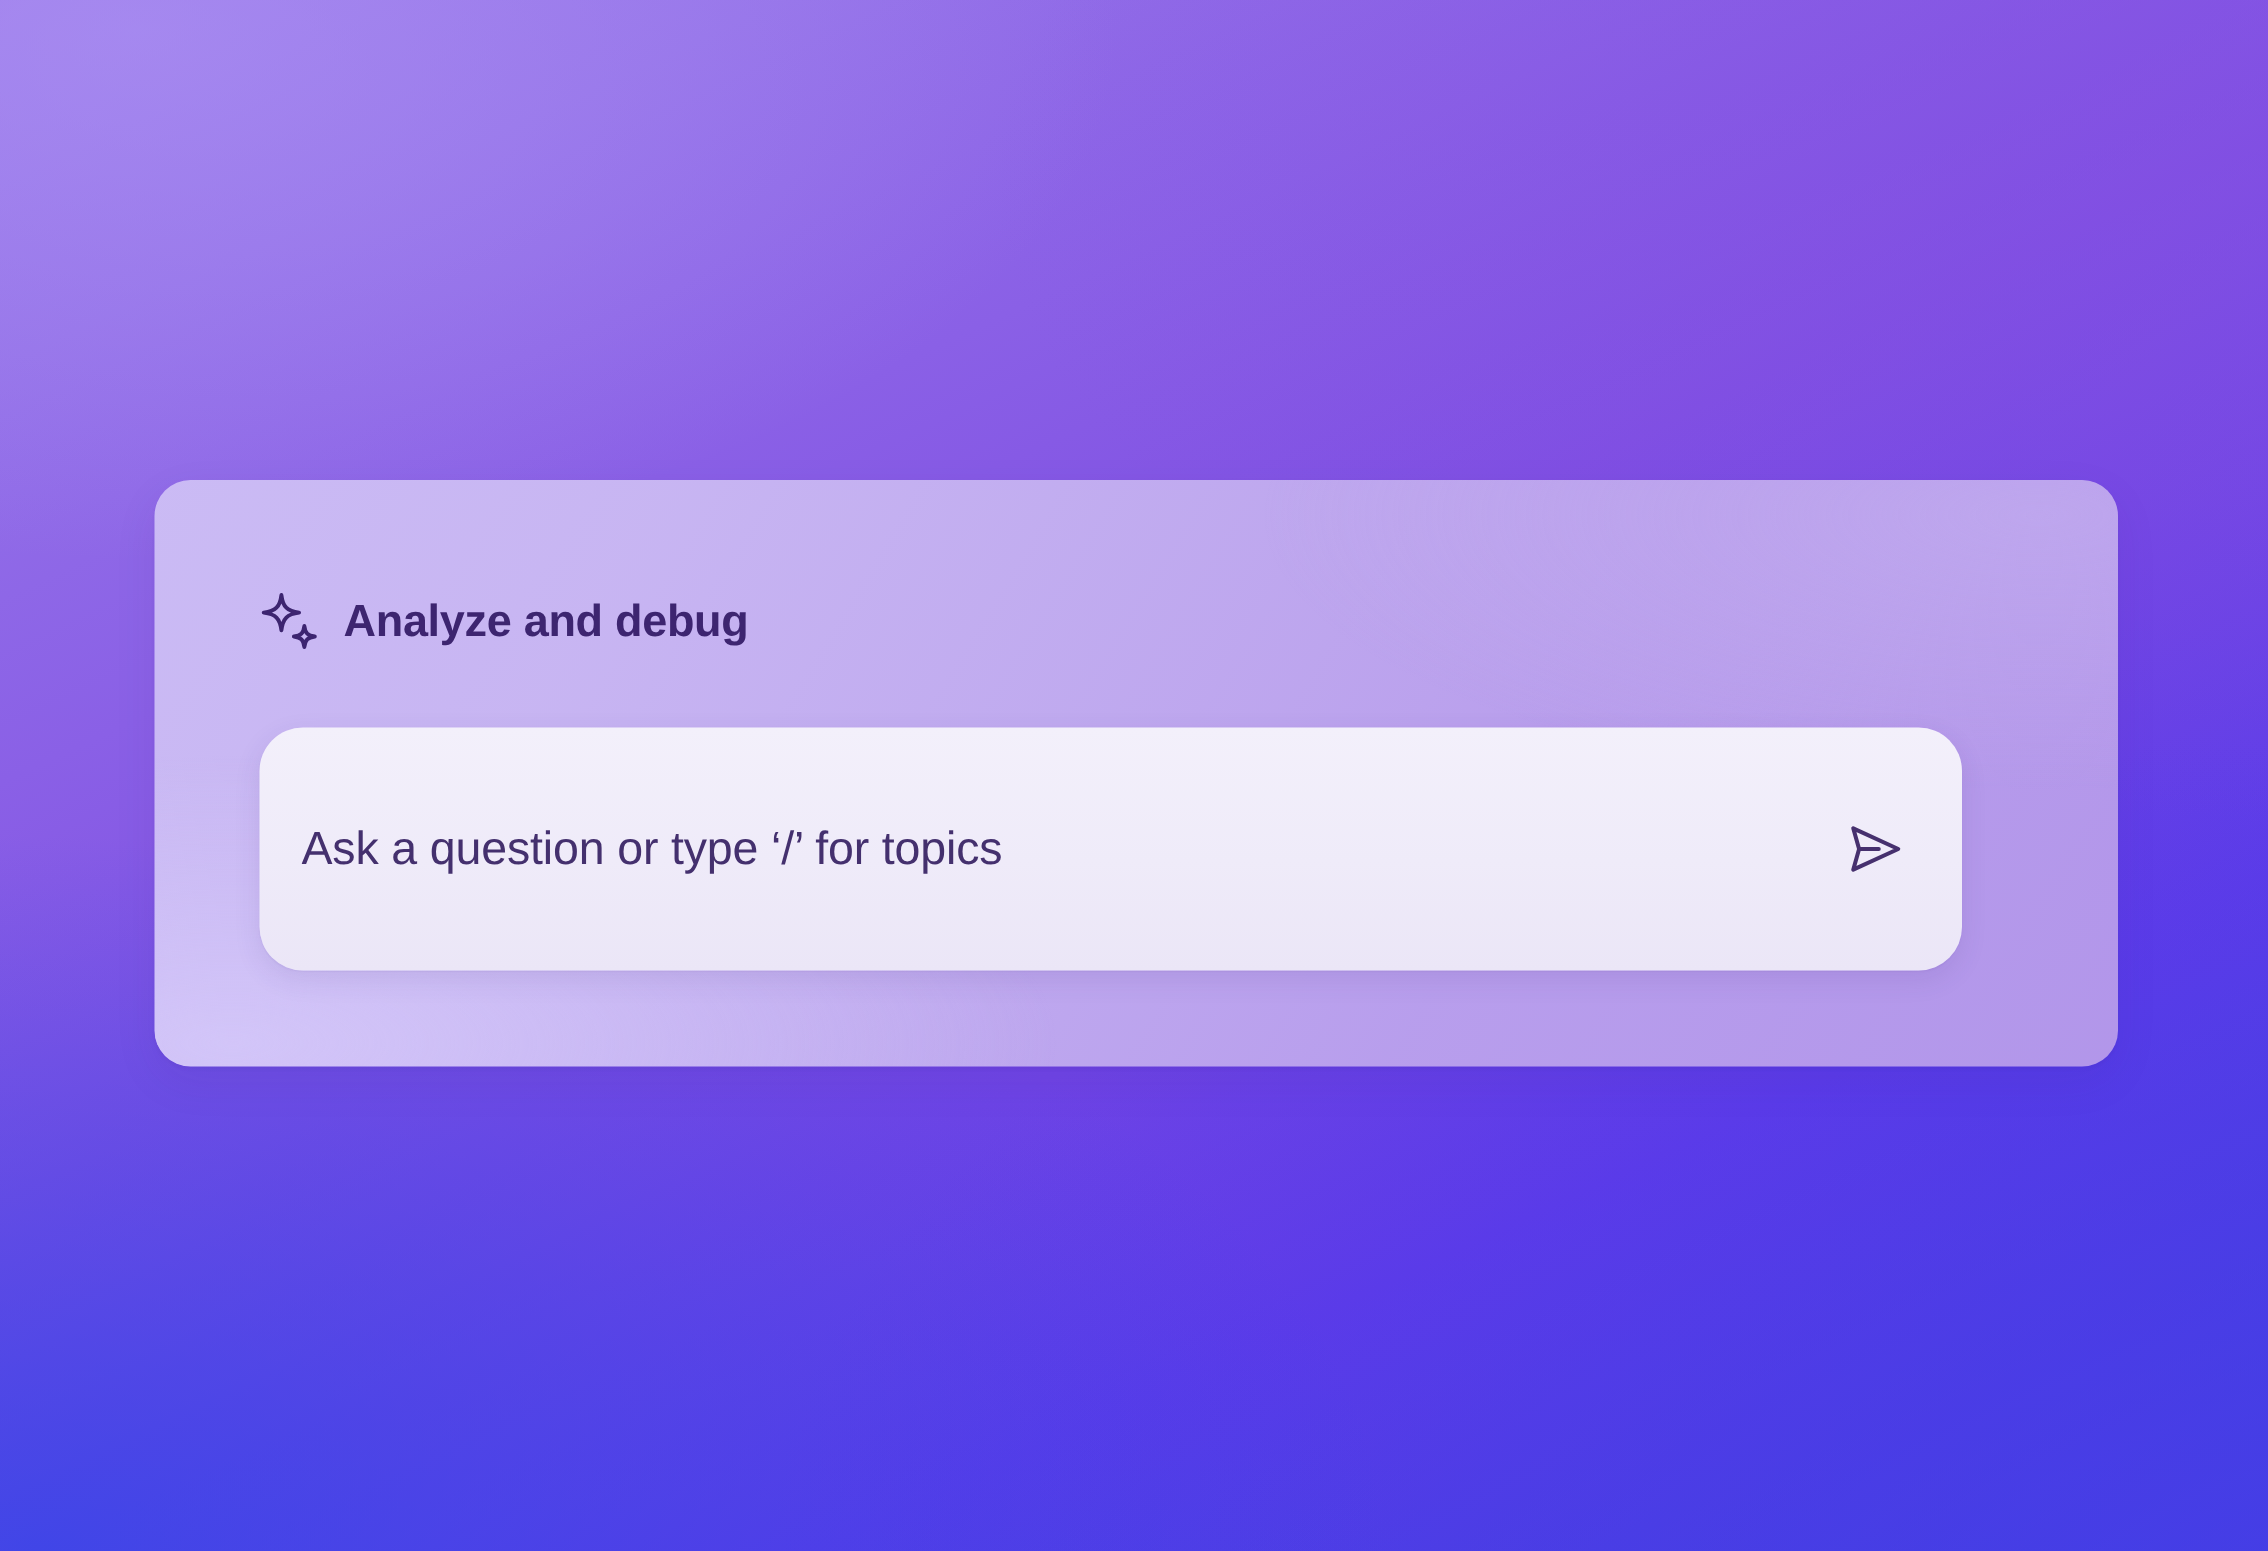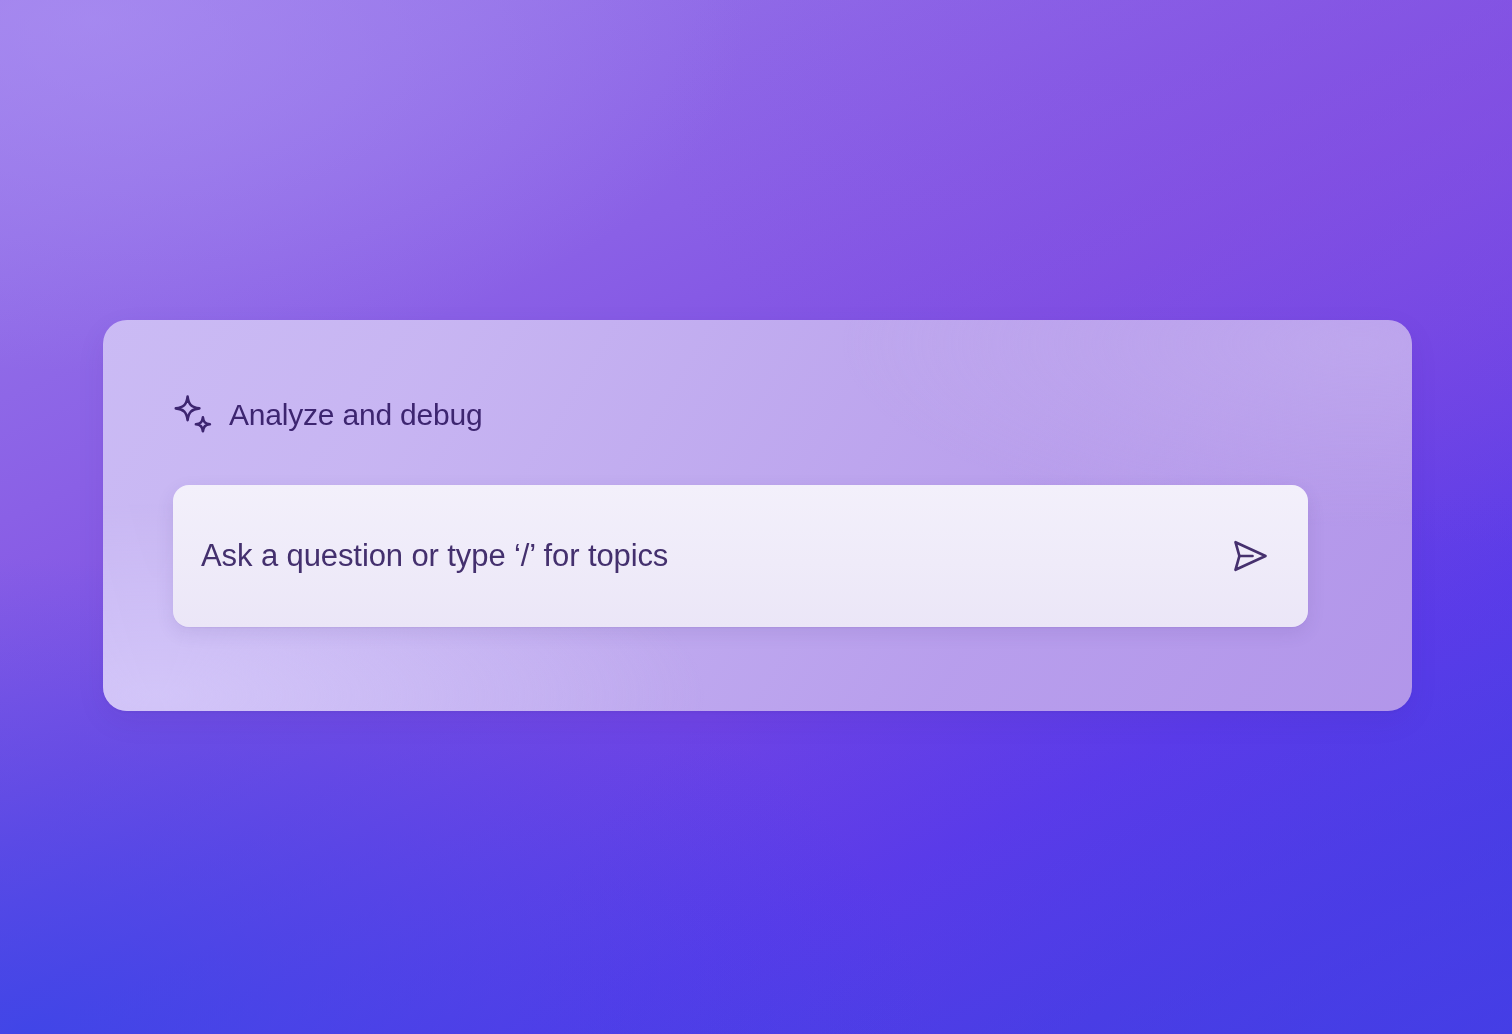--- a/index.html
+++ b/index.html
@@ -86,35 +86,35 @@
 
   #sparkle-icon {
     width: 42px;
     height: 42px;
     display: block;
     flex: none;
   }
 
   #card-title {
     font-size: 30px;
-    font-weight: 400;
+    font-weight: 700;
     letter-spacing: -0.2px;
     color: #3d2570;
     white-space: nowrap;
     line-height: 1;
   }
 
   
   #ask-input-wrap {
     position: absolute;
     left: 70px;
     top: 165px;
     width: 1135px;
-    height: 142px;
-    border-radius: 16px;
+    height: 162px;
+    border-radius: 29px;
     background: linear-gradient(180deg, #f3f0fb 0%, #efebf9 55%, #ebe6f7 100%);
     box-shadow:
       0 1px 1px rgba(60,35,120,0.04),
       0 6px 18px rgba(60,35,120,0.10);
     display: flex;
     align-items: center;
     padding: 0 28px 0 28px;
   }
 
   #ask-input {

